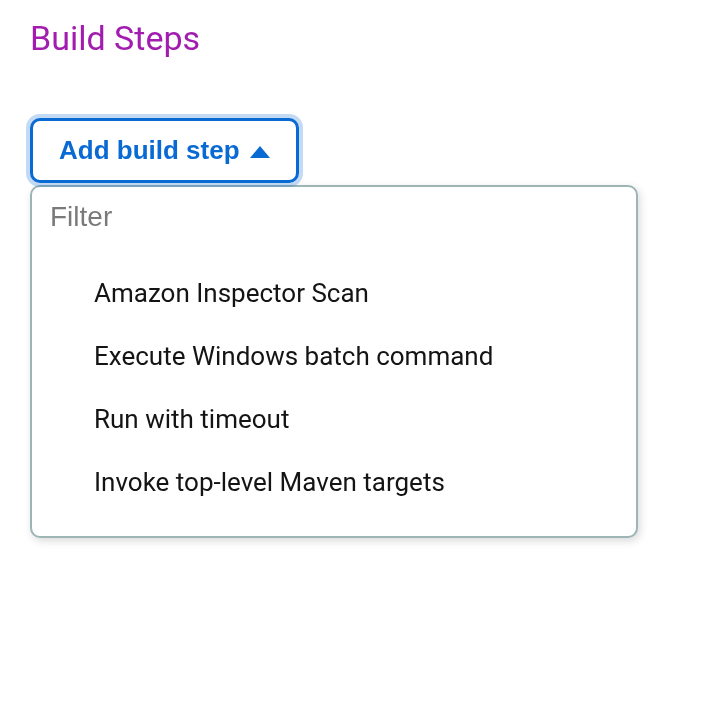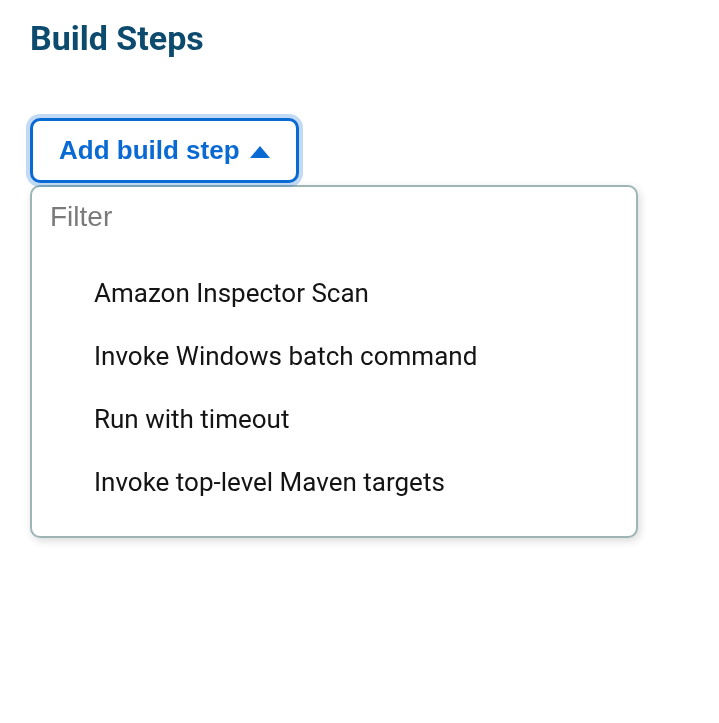--- a/index.html
+++ b/index.html
@@ -10,22 +10,22 @@
     body {
       font-family: -apple-system, BlinkMacSystemFont, "Segoe UI", Roboto, Helvetica, Arial, sans-serif;
       background: #fff;
       width: 719px;
       height: 723px;
       position: relative;
       padding: 18px 30px;
     }
     .section-title {
       font-size: 34px;
-      font-weight: 700;
-      color: #0c4a6e;
+      font-weight: 400;
+      color: #a21caf;
       margin-bottom: 60px;
     }
     .add-button {
       display: inline-flex;
       align-items: center;
       gap: 10px;
       border: 3px solid #0a6ad4;
       background: #fff;
       color: #0a6ad4;
       font-size: 26px;
@@ -91,20 +91,20 @@
   <span>Add build step</span>
   <span class="caret-up"></span>
 </button>
 
 <div class="dropdown">
   <div class="filter-row">
     <input type="text" class="filter-input" placeholder="Filter" style="">
   </div>
   <ul class="options">
     <li class="option-item">Amazon Inspector Scan</li>
-    <li class="option-item">Invoke Windows batch command</li>
+    <li class="option-item">Execute Windows batch command</li>
     <li class="option-item">Run with timeout</li>
     <li class="option-item">Invoke top-level Maven targets</li>
   </ul>
 </div>
 
 
 
 
 </body></html>

